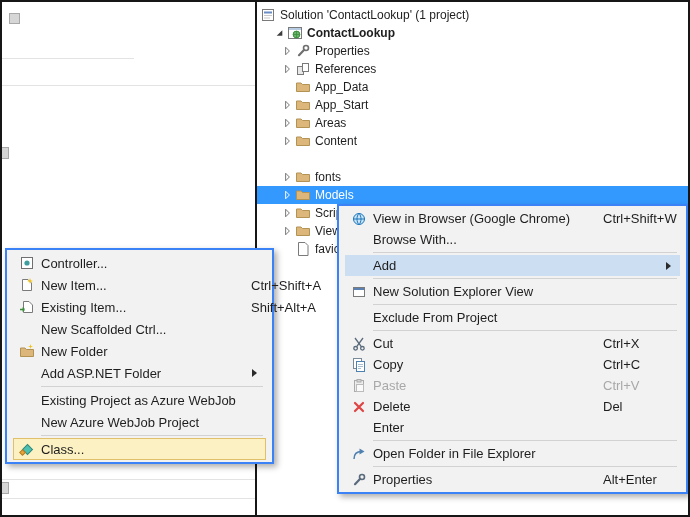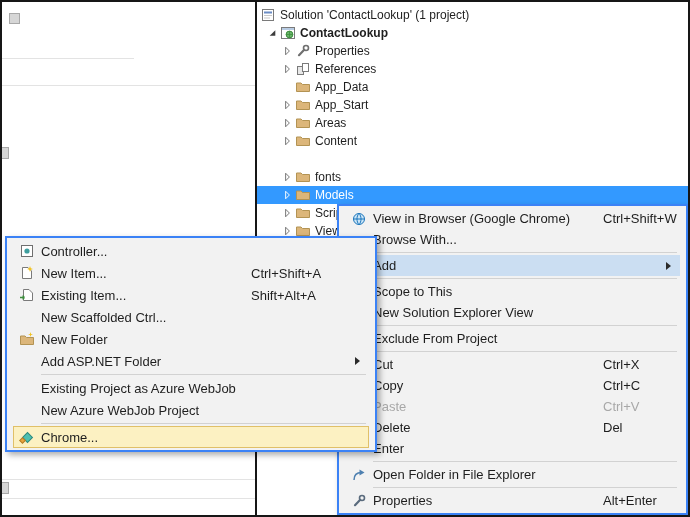--- a/index.html
+++ b/index.html
@@ -11,21 +11,21 @@
   .left-pane{position:absolute;left:0;top:0;width:253px;height:100%;background:#fff}
   .artifact{position:absolute;background:#d6d6d6;border:1px solid #a8a8a8}
   .hline{position:absolute;height:1px;background:#e3e3e3}
 
   
   .explorer{position:absolute;left:253px;top:0;right:0;bottom:0;background:#fff;border-left:2px solid #161616;font-size:12px;color:#1e1e1e}
   .trow{position:absolute;left:0;right:0;height:18px;display:flex;align-items:center;white-space:nowrap;overflow:hidden;cursor:default}
   .trow .chev{width:15px;flex:0 0 15px;height:16px;display:flex;align-items:center;justify-content:center}
   .trow .ticon{width:16px;flex:0 0 16px;height:16px;margin-right:4px;display:flex;align-items:center;justify-content:center}
   .lvl0{padding-left:3px}
-  .lvl1{padding-left:8px;font-weight:bold}
+  .lvl1{padding-left:15px;font-weight:bold}
   .lvl2{padding-left:23px}
   .trow.selected{background:#3399FF;color:#fff}
 
   
   .menu{position:absolute;background:#f2f2f2;border:2px solid #3b82f6;box-shadow:3px 3px 6px rgba(0,0,0,.32);padding:2px 6px;font-size:13px;color:#1e1e1e;z-index:5}
   .mitem{position:relative;display:flex;align-items:center;white-space:nowrap;cursor:default}
   .ctx .mitem{height:21px}
   .submenu .mitem{height:22px}
   .micon{width:28px;flex:0 0 28px;display:flex;align-items:center;justify-content:center}
   .mshortcut{position:absolute;top:0;height:100%;display:flex;align-items:center}
@@ -254,24 +254,20 @@
     <div class="msep"></div>
 
     <div class="mitem hl-blue">
       <span class="micon"></span>
       <span class="mlabel">Add</span>
       <span class="sub-arrow"></span>
     </div>
 
     <div class="msep"></div>
 
-    <div class="mitem">
-      <span class="micon"></span>
-      <span class="mlabel">Scope to This</span>
-    </div>
 
     <div class="mitem">
       <span class="micon">
           <svg width="16" height="16" viewBox="0 0 16 16">
             <rect x="2.5" y="3.5" width="11" height="9" fill="#fff" stroke="#7a7a7a"></rect>
             <rect x="3" y="4" width="10" height="2" fill="#5b80b2"></rect>
           </svg>
         </span>
       <span class="mlabel">New Solution Explorer View</span>
     </div>
@@ -355,21 +351,21 @@
           <svg width="16" height="16" viewBox="0 0 16 16">
             <circle cx="11" cy="5" r="2.5" fill="none" stroke="#5a6b7d" stroke-width="1.6"></circle>
             <path d="M9.2 6.8 L4 12.2" stroke="#5a6b7d" stroke-width="2.2" stroke-linecap="round"></path>
           </svg>
         </span>
       <span class="mlabel">Properties</span>
       <span class="mshortcut">Alt+Enter</span>
     </div>
   </div>
 
-  <div class="menu submenu" style="left:3px;top:234px;width:372px">
+  <div class="menu submenu" style="left:3px;top:246px;width:269px">
 
     <div class="mitem">
       <span class="micon">
           <svg width="16" height="16" viewBox="0 0 16 16">
             <rect x="2.5" y="2.5" width="11" height="11" fill="#fff" stroke="#6f6f6f"></rect>
             <circle cx="8" cy="8" r="2.6" fill="#3e9e9e"></circle>
           </svg>
         </span>
       <span class="mlabel">Controller...</span>
     </div>
@@ -431,17 +427,17 @@
 
     <div class="msep"></div>
 
     <div class="mitem hl-yellow">
       <span class="micon">
           <svg width="16" height="16" viewBox="0 0 16 16">
             <rect x="5" y="5" width="7" height="7" transform="rotate(45 8.5 8.5)" fill="#4ec0b1" stroke="#2e8a7e"></rect>
             <rect x="1.5" y="9.5" width="4" height="4" transform="rotate(45 3.5 11.5)" fill="#e8a33d" stroke="#b57c22"></rect>
           </svg>
         </span>
-      <span class="mlabel">Chrome...</span>
+      <span class="mlabel">Class...</span>
     </div>
   </div>
 
 </div>
 
 </body></html>

